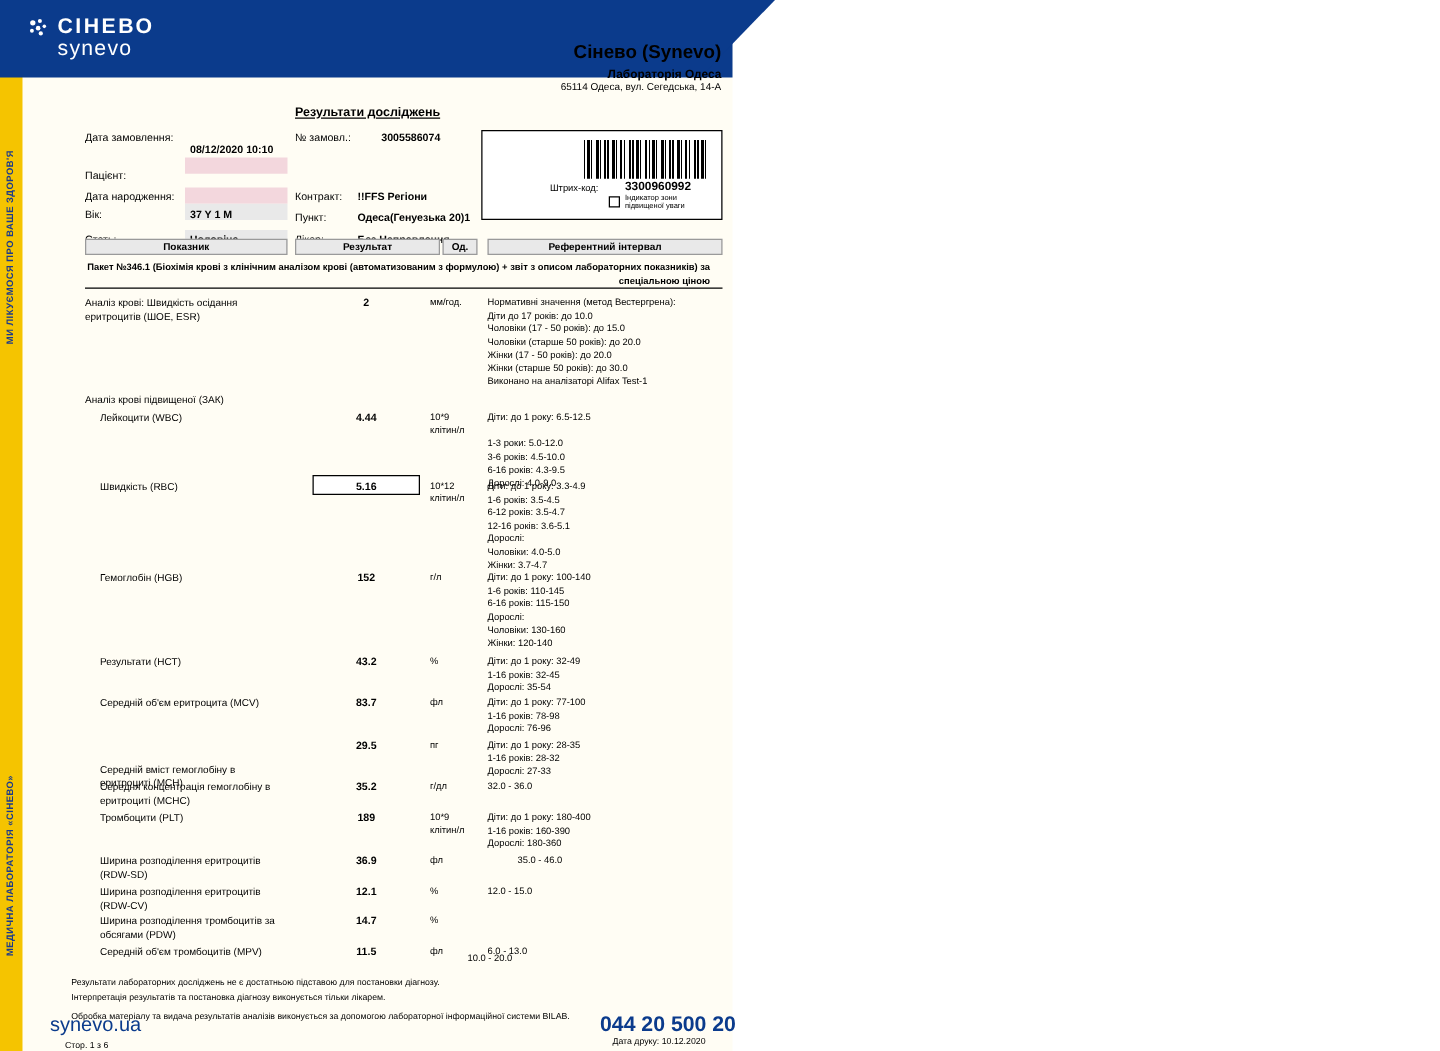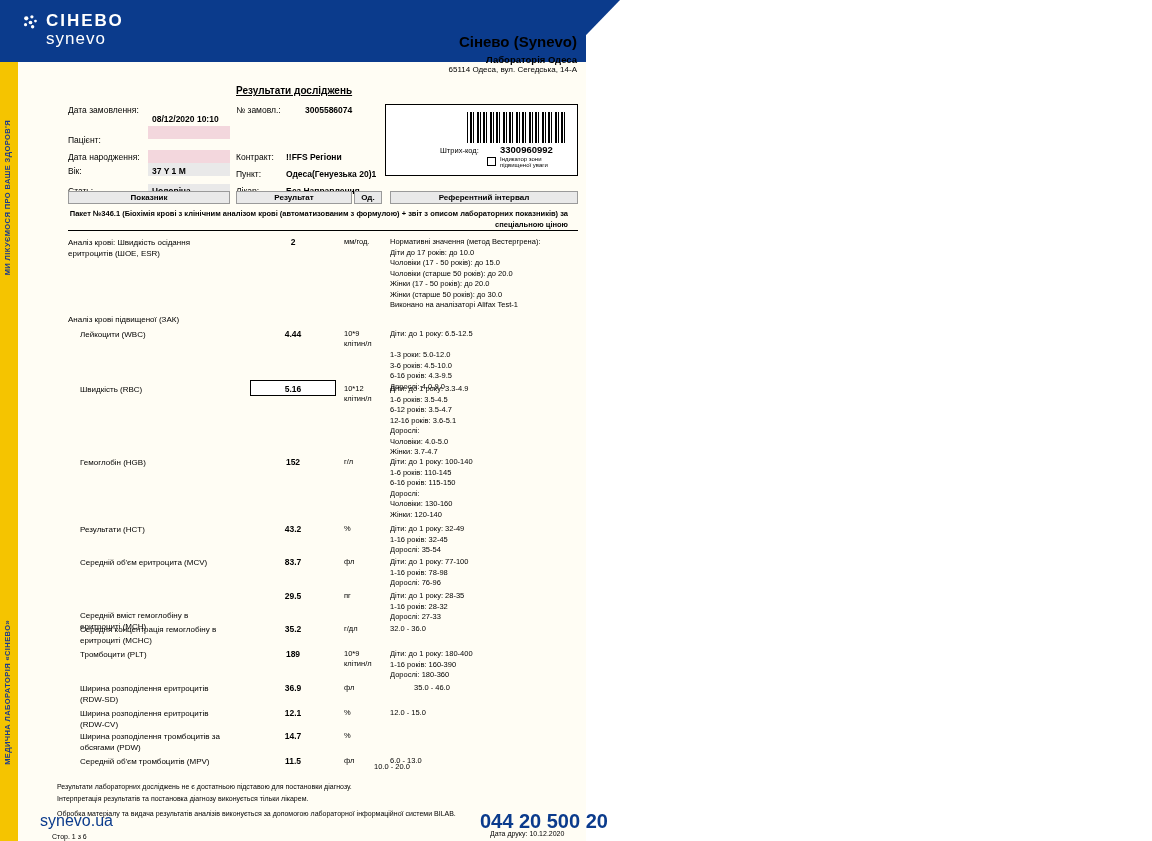--- a/index.html
+++ b/index.html
@@ -124,21 +124,21 @@
   }
 
   .footnote { position:absolute; left:57px; font-size:7px; }
   .footer-logo {
     position:absolute; left:40px; top:812px;
     font-size:16px; color:#0b3b8c; font-weight:normal;
   }
   .footer-page { position:absolute; left:52px; top:833px; font-size:7px; }
   .footer-phone {
     position:absolute; left:480px; top:810px;
-    font-size:20px; font-weight:bold; color:#0b3b8c;
+    font-size:17px; font-weight:bold; color:#0b3b8c;
   }
   .footer-date { position:absolute; left:490px; top:830px; font-size:7px; }
 </style>
 </head>
 <body>
 
 <div class="sheet"></div>
 
 <div class="left-band"></div>
 <div class="band-text top">МИ ЛІКУЄМОСЯ ПРО ВАШЕ ЗДОРОВ'Я</div>

